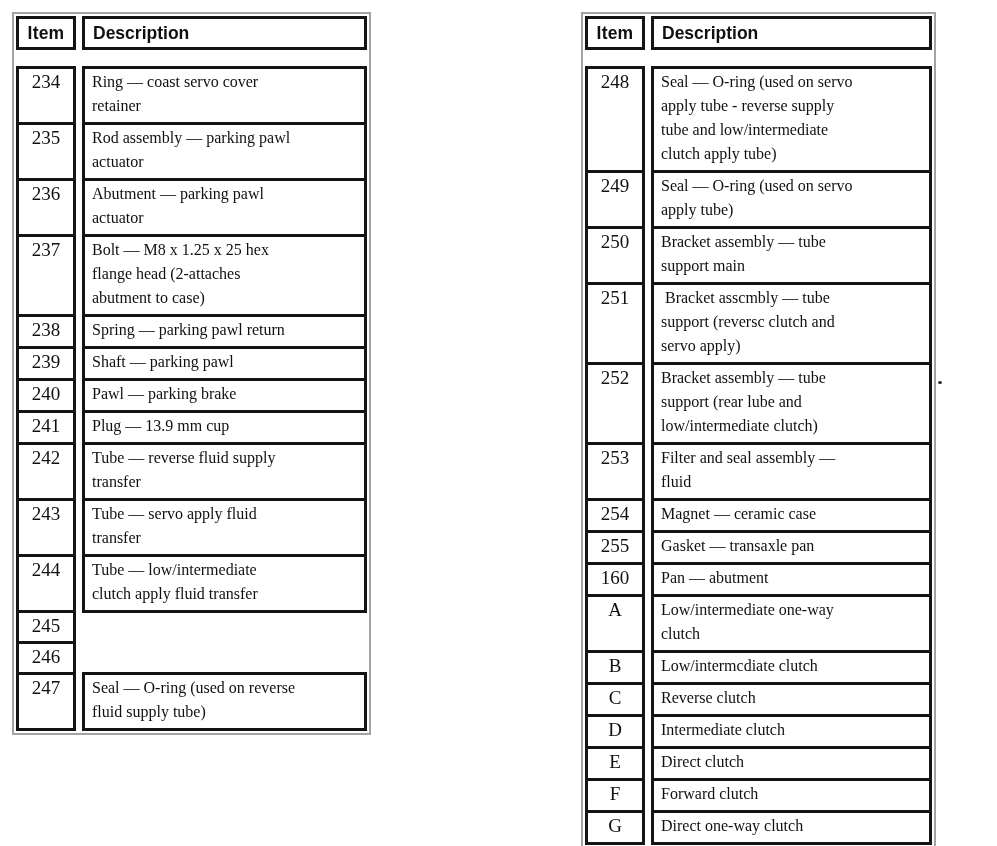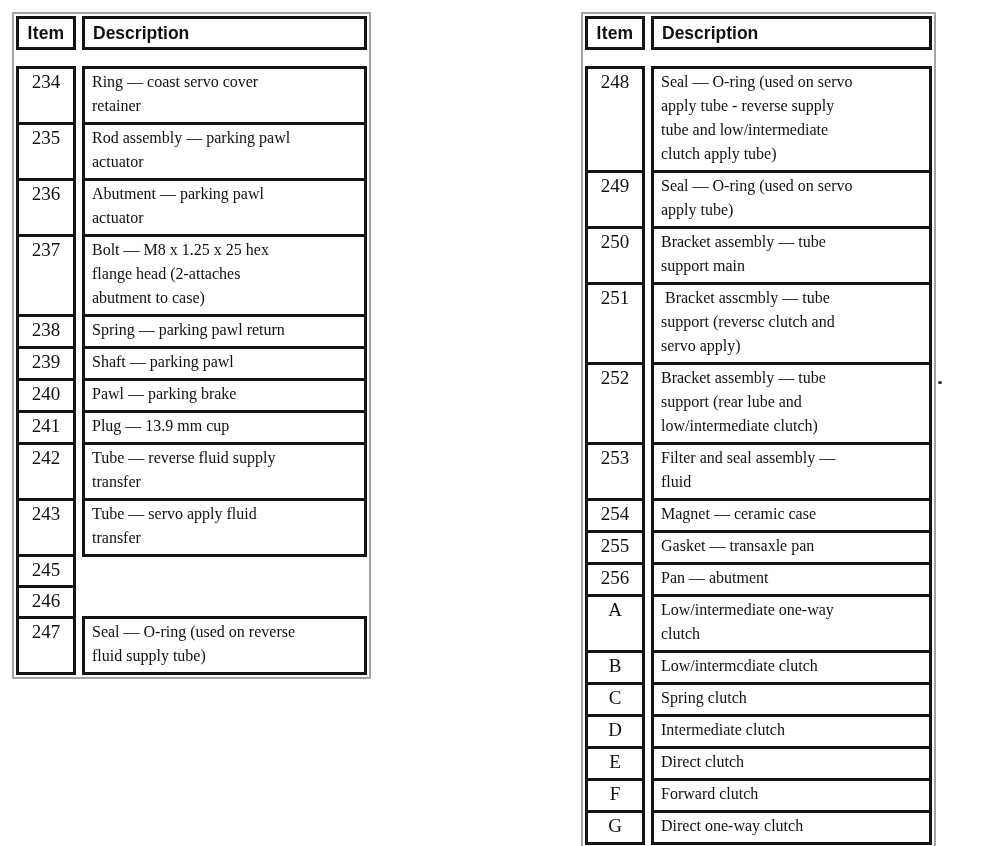--- a/index.html
+++ b/index.html
@@ -127,20 +127,25 @@
         <div class="cell item-cell">242</div>
         <div class="cell desc-cell">Tube — reverse fluid supply
 transfer</div>
       </div>
       <div class="trow">
         <div class="cell item-cell">243</div>
         <div class="cell desc-cell">Tube — servo apply fluid
 transfer</div>
       </div>
       <div class="trow">
+        <div class="cell item-cell">244</div>
+        <div class="cell desc-cell">Tube — low/intermediate
+clutch apply fluid transfer</div>
+      </div>
+      <div class="trow">
         <div class="cell item-cell">245</div>
       </div>
       <div class="trow">
         <div class="cell item-cell">246</div>
       </div>
       <div class="trow">
         <div class="cell item-cell">247</div>
         <div class="cell desc-cell">Seal — O-ring (used on reverse
 fluid supply tube)</div>
       </div>
@@ -187,35 +192,35 @@
       </div>
       <div class="trow">
         <div class="cell item-cell">254</div>
         <div class="cell desc-cell">Magnet — ceramic case</div>
       </div>
       <div class="trow">
         <div class="cell item-cell">255</div>
         <div class="cell desc-cell">Gasket — transaxle pan</div>
       </div>
       <div class="trow">
-        <div class="cell item-cell">256</div>
+        <div class="cell item-cell">160</div>
         <div class="cell desc-cell">Pan — abutment</div>
       </div>
       <div class="trow">
         <div class="cell item-cell">A</div>
         <div class="cell desc-cell">Low/intermediate one-way
 clutch</div>
       </div>
       <div class="trow">
         <div class="cell item-cell">B</div>
         <div class="cell desc-cell">Low/intermcdiate clutch</div>
       </div>
       <div class="trow">
         <div class="cell item-cell">C</div>
-        <div class="cell desc-cell">Spring clutch</div>
+        <div class="cell desc-cell">Reverse clutch</div>
       </div>
       <div class="trow">
         <div class="cell item-cell">D</div>
         <div class="cell desc-cell">Intermediate clutch</div>
       </div>
       <div class="trow">
         <div class="cell item-cell">E</div>
         <div class="cell desc-cell">Direct clutch</div>
       </div>
       <div class="trow">

